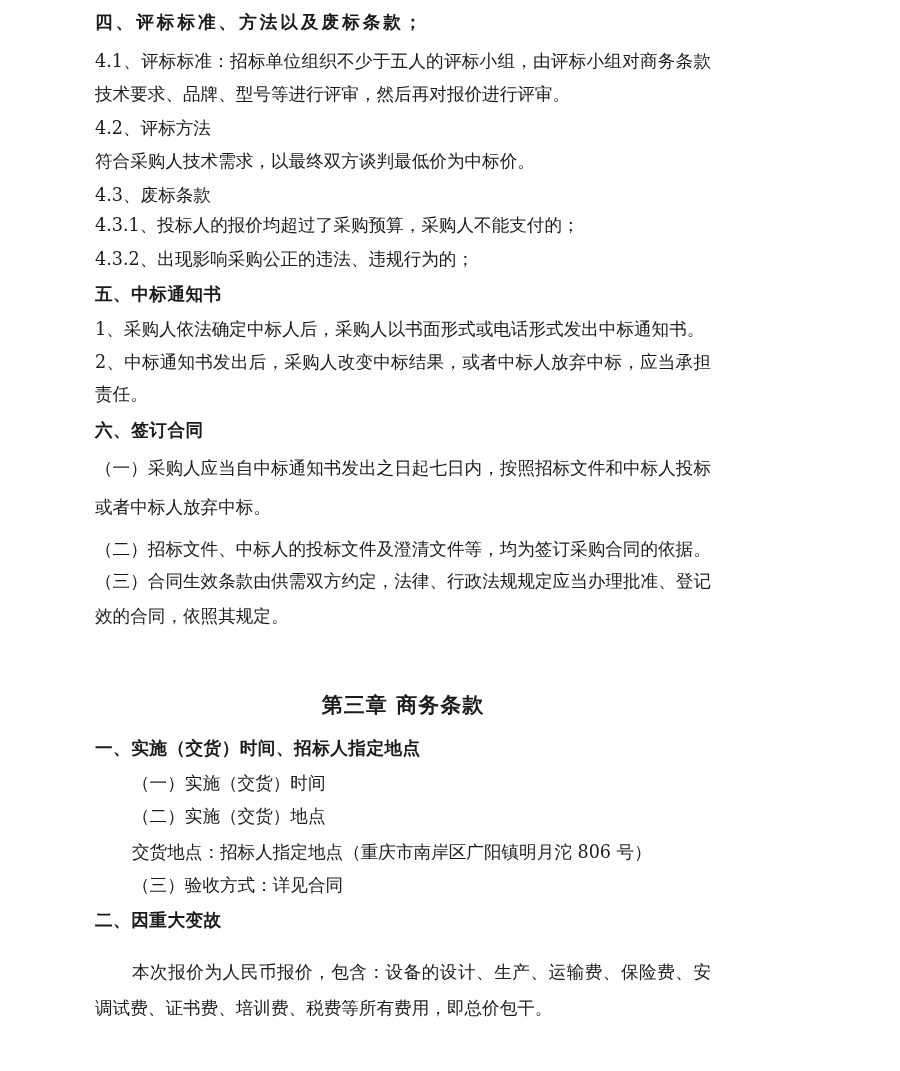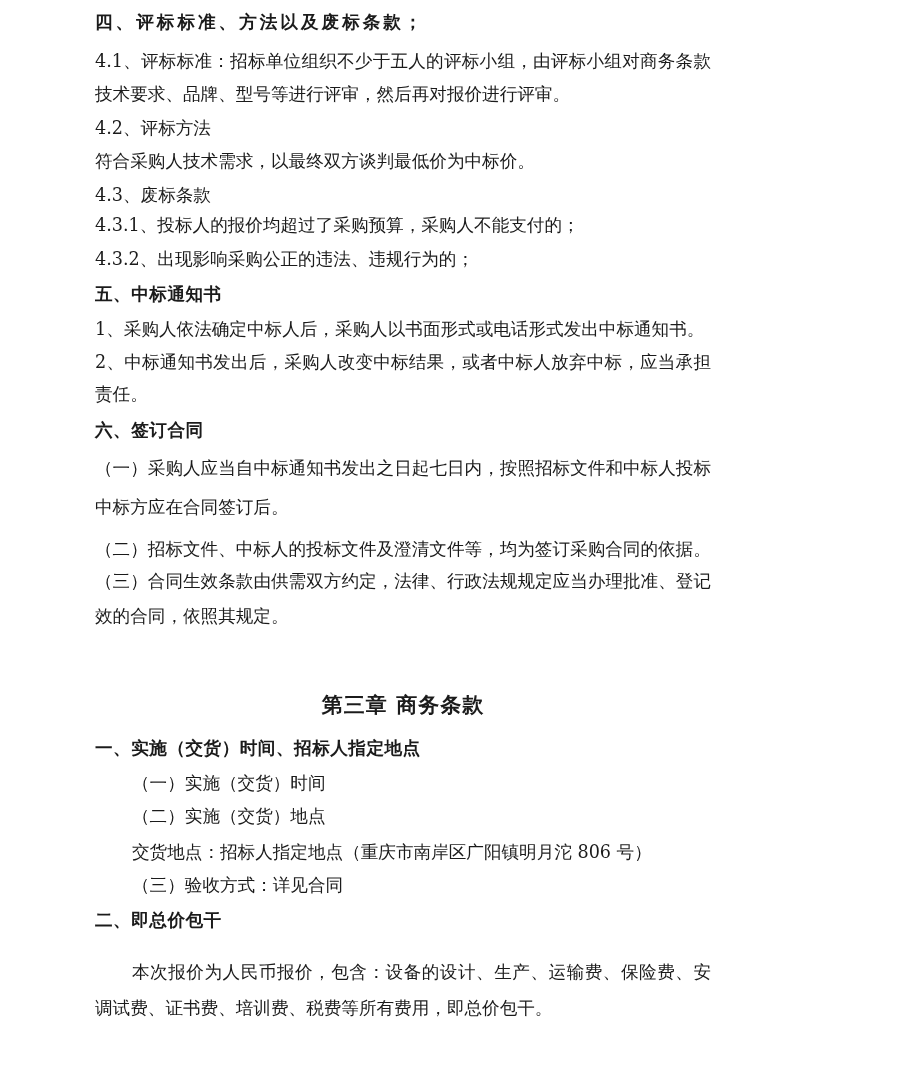--- a/index.html
+++ b/index.html
@@ -61,32 +61,32 @@
   <div class="ln" style="margin-top:-3px">4.3.1、投标人的报价均超过了采购预算，采购人不能支付的；</div>
   <div class="ln">4.3.2、出现影响采购公正的违法、违规行为的；</div>
 
   <div class="ln bold" style="margin-top:1px">五、中标通知书</div>
   <div class="ln" style="margin-top:2px">1、采购人依法确定中标人后，采购人以书面形式或电话形式发出中标通知书。</div>
   <div class="ln full">2、中标通知书发出后，采购人改变中标结果，或者中标人放弃中标，应当承担相应的法律</div>
   <div class="ln" style="margin-top:-2px">责任。</div>
 
   <div class="ln bold" style="margin-top:2px">六、签订合同</div>
   <div class="ln full" style="margin-top:5px">（一）采购人应当自中标通知书发出之日起七日内，按照招标文件和中标人投标文件的约定，</div>
-  <div class="ln" style="margin-top:6px">中标方应在合同签订后。</div>
+  <div class="ln" style="margin-top:6px">或者中标人放弃中标。</div>
   <div class="ln" style="margin-top:8px">（二）招标文件、中标人的投标文件及澄清文件等，均为签订采购合同的依据。</div>
   <div class="ln full" style="margin-top:-1px">（三）合同生效条款由供需双方约定，法律、行政法规规定应当办理批准、登记等手续后生</div>
   <div class="ln" style="margin-top:1px">效的合同，依照其规定。</div>
 
   <div class="chapter-title" style="margin-top:54px">第三章 商务条款</div>
 
   <div class="ln bold" style="margin-top:8px">一、实施（交货）时间、招标人指定地点</div>
   <div class="ln ind" style="margin-top:2px">（一）实施（交货）时间</div>
 
 
   <div class="ln ind">（二）实施（交货）地点</div>
   <div class="ln ind" style="margin-top:2px">交货地点：招标人指定地点（重庆市南岸区广阳镇明月沱 806 号）</div>
   <div class="ln ind">（三）验收方式：详见合同</div>
 
-  <div class="ln bold">二、即总价包干</div>
+  <div class="ln bold">二、因重大变故</div>
   <div class="ln ind full" style="margin-top:20px">本次报价为人民币报价，包含：设备的设计、生产、运输费、保险费、安装费、检验、</div>
   <div class="ln" style="margin-top:2px">调试费、证书费、培训费、税费等所有费用，即总价包干。</div>
 
 </div>
 
 </body></html>

